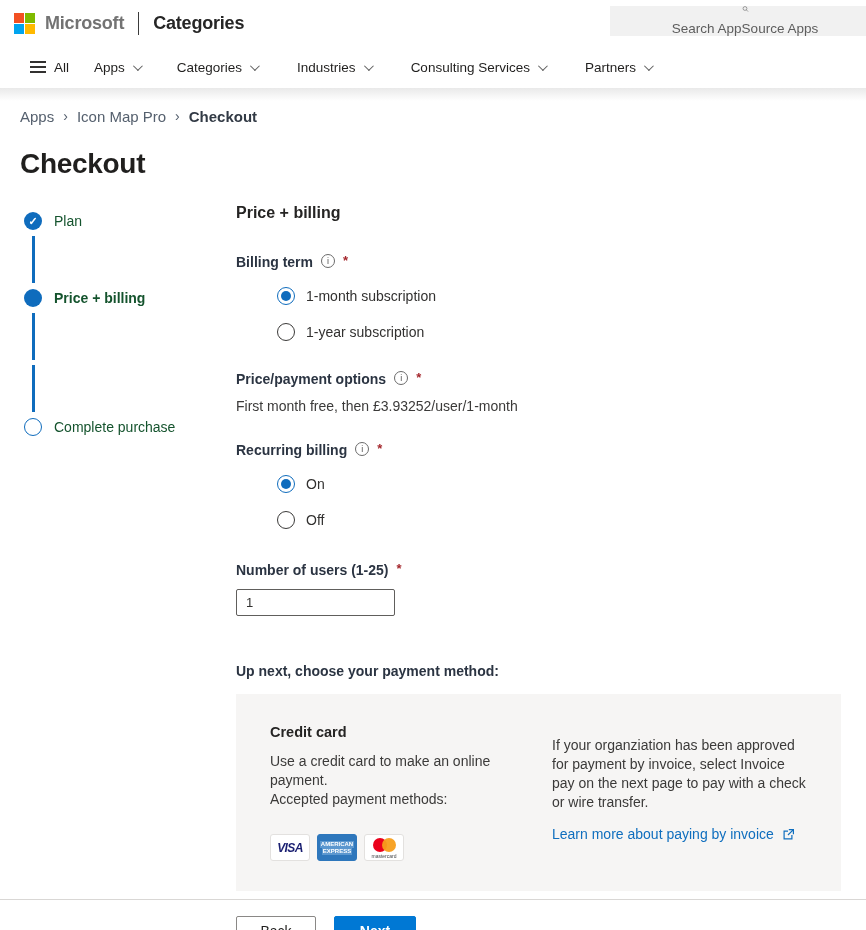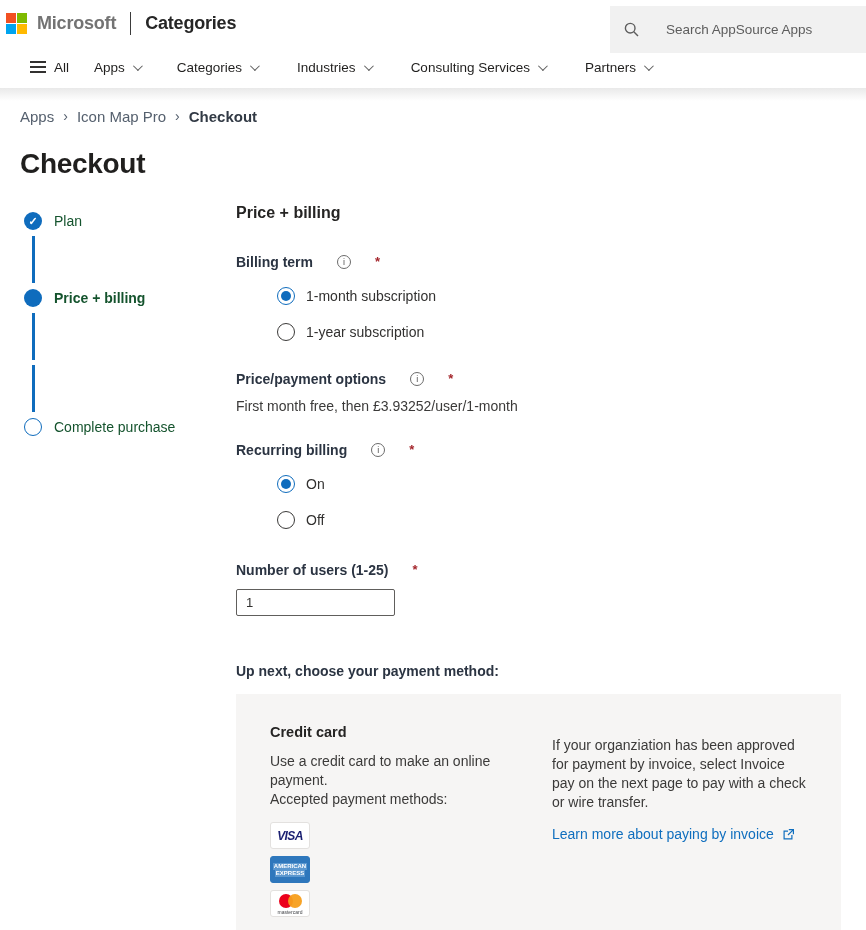--- a/index.html
+++ b/index.html
@@ -1,28 +1,28 @@
 <!DOCTYPE html>
 <html><head>
 <meta charset="utf-8">
 <style>
   * { box-sizing: border-box; margin: 0; padding: 0; }
   html,body { width: 866px; height: 930px; background:#fff; overflow:hidden;
     font-family: "Liberation Sans", sans-serif; color:#323130; }
 
   
-  .header { height:46px; display:flex; align-items:center; padding-left:6px; position:relative; }
+  .header { height:46px; display:flex; align-items:center; padding-left:14px; position:relative; }
   .brand { display:flex; align-items:center; gap:10px; }
   .mslogo { width:21px; height:21px; display:grid; grid-template-columns:10px 10px; gap:1px; }
   .mslogo span { width:10px; height:10px; }
   .ms-name { font-size:18px; color:#737373; font-weight:600; letter-spacing:-0.2px; }
   .brand-pipe { width:1px; height:23px; background:#3b3b3b; margin:0 4px; }
   .product-name { font-size:18px; color:#262626; font-weight:700; letter-spacing:-0.2px; }
-  .searchbox { position:absolute; right:0; top:6px; width:256px; height:47px; background:#f1f1f1;
-    display:flex; align-items:center; gap:27px; padding-left:14px; cursor:text; }
+  .searchbox { position:absolute; right:0; top:6px; width:256px; height:30px; background:#f1f1f1;
+    display:flex; align-items:center; gap:9px; padding-left:14px; cursor:text;flex-direction:column; }
   .searchbox .ph { font-size:13.5px; color:#5d5d5d; }
 
   
   .nav { height:42px; display:flex; align-items:center; padding-left:30px; }
   .nav-item { display:flex; align-items:center; gap:8px; font-size:13.5px; color:#201f1e; cursor:pointer; }
   .nav-item + .nav-item { margin-left:0; }
   .hamburger { width:16px; height:12px; position:relative; display:inline-block; }
   .hamburger::before { content:""; position:absolute; left:0; right:0; top:0; height:1.6px; background:#323130;
     box-shadow:0 5px 0 #323130, 0 10px 0 #323130; }
   .chev { width:7px; height:7px; border-right:1.4px solid #5f5f5f; border-bottom:1.4px solid #5f5f5f;
@@ -44,21 +44,21 @@
   .step-circle.complete, .step-circle.current { background:#0f6cbd; }
   .step-circle.upcoming { background:#fff; border:1.4px solid #0f6cbd; }
   .step-check { color:#fff; font-size:11px; font-weight:700; line-height:1; }
   .step-label { font-size:14px; color:#14532d; }
   .step.current .step-label { font-weight:700; }
   .connector { width:2.5px; height:47px; background:#0f6cbd; margin:5px 0 5px 8px; }
 
   
   .form { padding-top:3px; }
   .section-title { font-size:16px; font-weight:700; color:#252423; }
-  .field-label-row { display:flex; align-items:center; gap:24px; margin-top:32px; }
+  .field-label-row { display:flex; gap:8px; margin-top:32px; }
   .field-label { font-size:14px; font-weight:700; color:#2b3442; }
   .info-icon { width:14px; height:14px; border:1px solid #6b6b6b; border-radius:50%; color:#555;
     font-size:9px; line-height:12px; text-align:center; font-style:normal; display:inline-block; cursor:default; }
   .req { color:#a4262c; font-size:13px; font-weight:700; transform:translateY(-1px); }
   .radio-row { display:flex; align-items:center; gap:11px; margin-top:16px; height:20px; cursor:pointer;margin-left:41px; }
   .radio { width:18px; height:18px; border-radius:50%; border:1px solid #3b3a39; position:relative; flex:none; background:#fff; }
   .radio.checked { border:1.4px solid #0f6cbd; }
   .radio.checked::after { content:""; position:absolute; inset:2.6px; border-radius:50%; background:#0f6cbd; }
   .radio-label { font-size:14px; color:#323130; }
   .plain-value { font-size:14px; color:#3b3a39; margin-top:11px; }
@@ -66,21 +66,21 @@
     font-size:13px; color:#323130; padding-left:9px; font-family:"Liberation Sans", sans-serif; display:block; }
   .upnext { font-size:14px; font-weight:700; color:#2b3442; margin-top:47px; }
 
   
   .panel { margin-top:15px; width:605px; background:#f6f5f4; display:flex; gap:27px; padding:30px 34px; }
   .pay-col { width:262px; }
   .pay-title-row { display:flex; gap:7px; align-items:baseline; }
   .pay-title { font-size:14.5px; font-weight:700; color:#252423; }
   .new-badge { font-size:14.5px; font-weight:700; color:#0078d4; }
   .pay-body { font-size:14px; color:#3b3a39; line-height:19px; margin-top:12px; }
-  .cards { display:flex; gap:7px; margin-top:13px;flex-direction:column; }
+  .cards { display:flex; gap:7px; margin-top:25px; }
   .card { width:40px; height:27px; border-radius:3px; background:#fff; border:1px solid #e3e1df;
     display:flex; align-items:center; justify-content:center; position:relative; overflow:hidden; }
   .card.visa i { font-style:italic; font-weight:800; color:#1a1f71; font-size:12px; letter-spacing:-0.6px; }
   .card.amex { background:#2e77bc; border-color:#2e77bc; flex-direction:column; }
   .card.amex i { font-style:normal; color:#fff; font-weight:700; font-size:6px; line-height:7px; letter-spacing:0;
     background:#5b97cf; padding:0 1px; }
   .card.mc { flex-direction:column; justify-content:flex-start; padding-top:3px; }
   .mc-circles { display:flex; }
   .mc-c { width:14px; height:14px; border-radius:50%; }
   .mc-red { background:#eb001b; }

